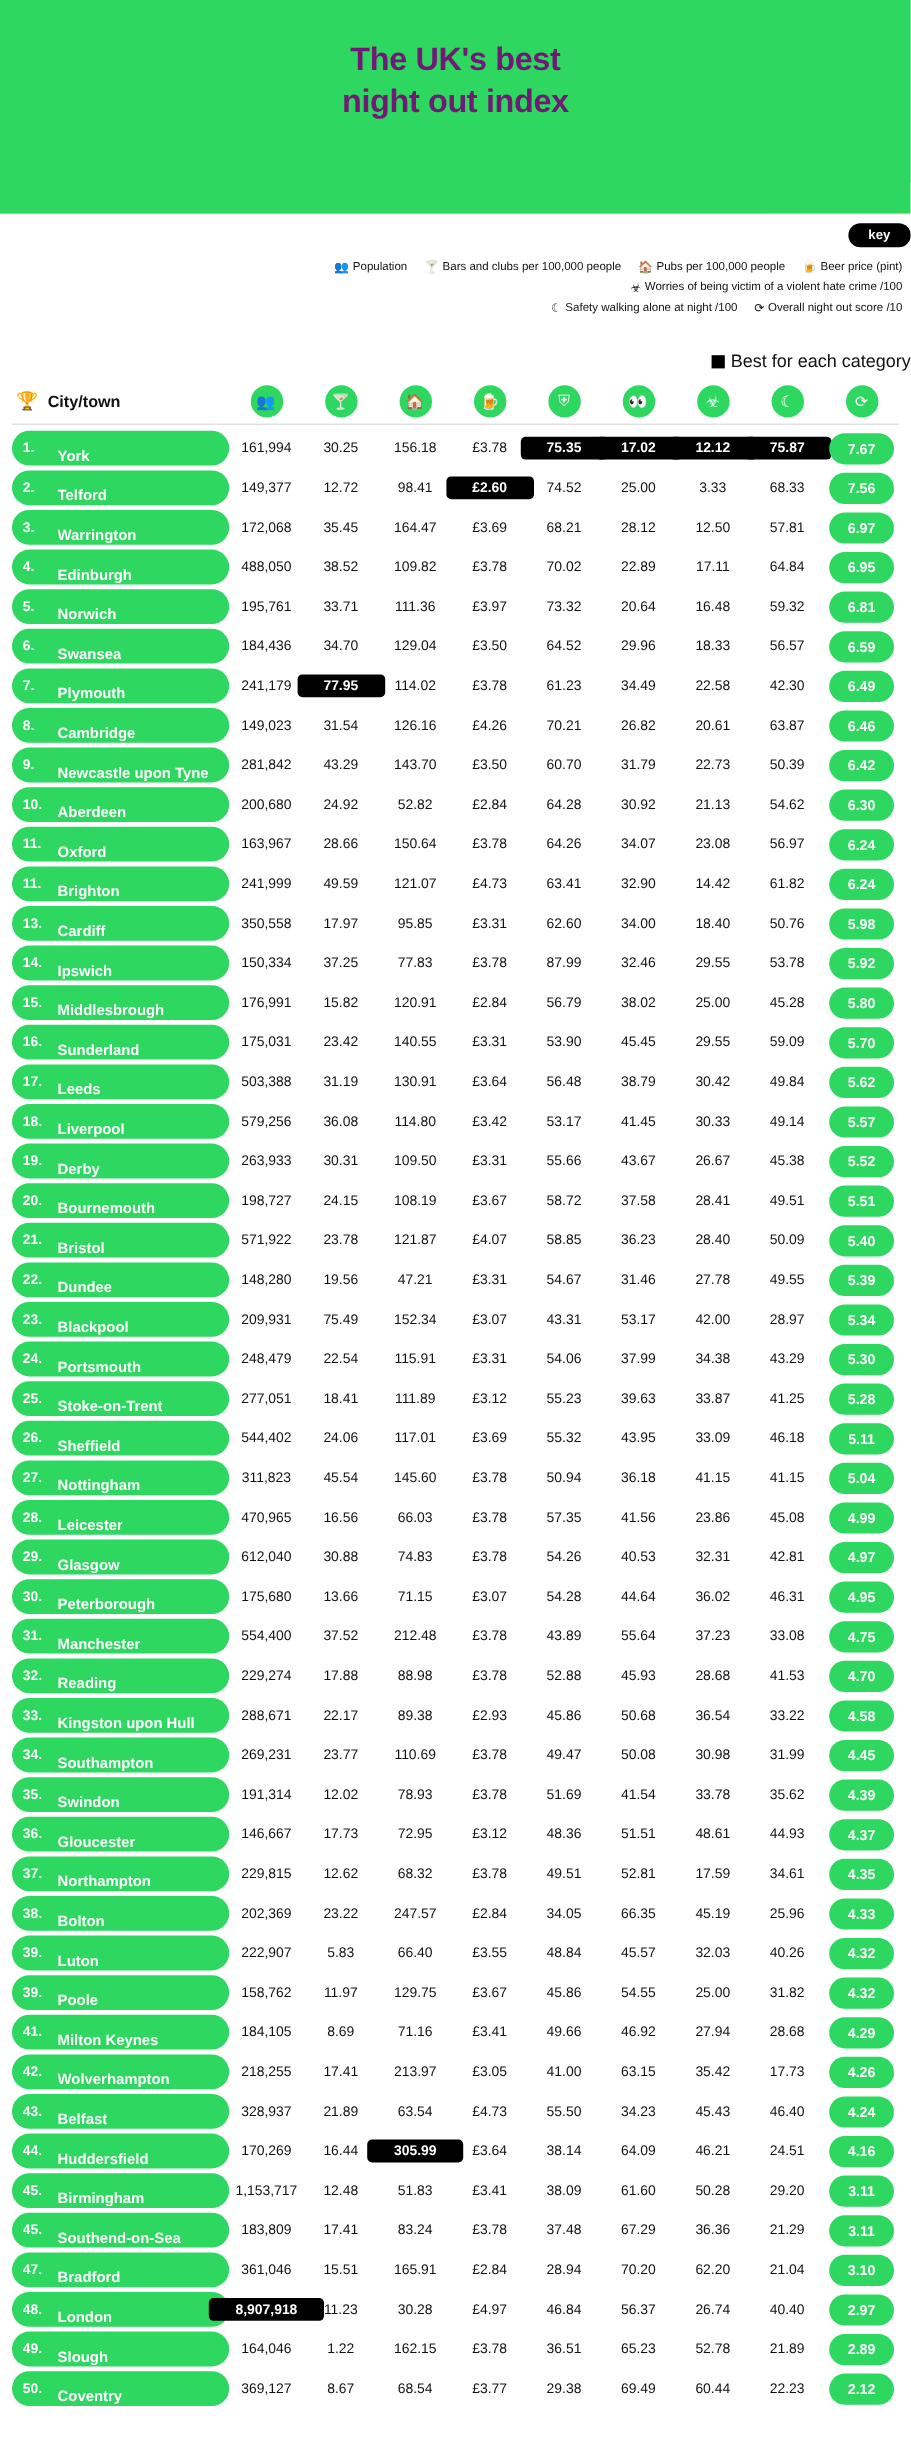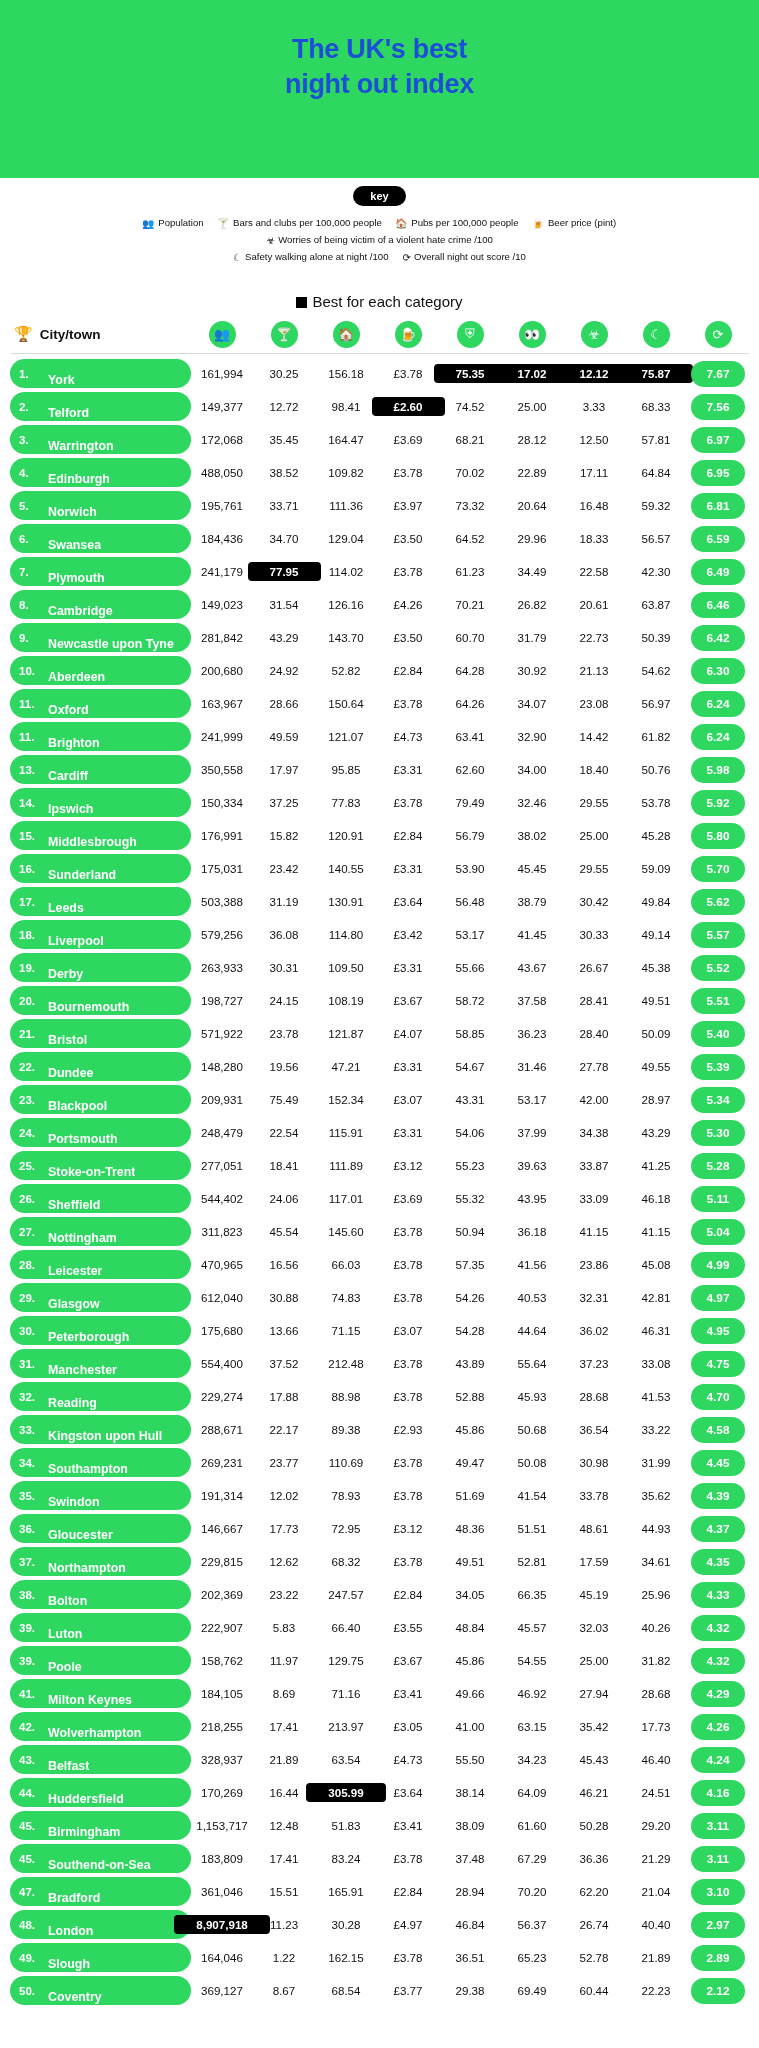--- a/index.html
+++ b/index.html
@@ -28,34 +28,34 @@
     position: absolute;
     left: 0; top: 0;
     width: 759px; height: 178px;
     background: #2ed760;
     clip-path: polygon(0 0, 759px 0, 759px 152px, 640px 178px, 0 178px);
   }
   .header-title {
     position: relative;
     padding-top: 32px;
     text-align: center;
-    color: #1d4ed8;
+    color: #701a75;
     font-size: 27px;
     font-weight: bold;
     line-height: 1.28;
     letter-spacing: -0.3px;
   }
   .header-title .l2 { display: block; }
 
   
   .key-wrap {
     position: relative;
     width: 759px;
     padding: 8px 0 6px 0;
-    text-align: center;
+    text-align: right;
   }
   .key-pill {
     display: inline-block;
     background: #000000;
     color: #ffffff;
     font-size: 11px;
     font-weight: bold;
     border-radius: 11px;
     padding: 4px 17px;
     margin-bottom: 9px;
@@ -727,21 +727,21 @@
             <div class="cell">
               <span>37.25</span>
             </div>
             <div class="cell">
               <span>77.83</span>
             </div>
             <div class="cell">
               <span>£3.78</span>
             </div>
             <div class="cell">
-              <span>79.49</span>
+              <span>87.99</span>
             </div>
             <div class="cell">
               <span>32.46</span>
             </div>
             <div class="cell">
               <span>29.55</span>
             </div>
             <div class="cell">
               <span>53.78</span>
             </div>

